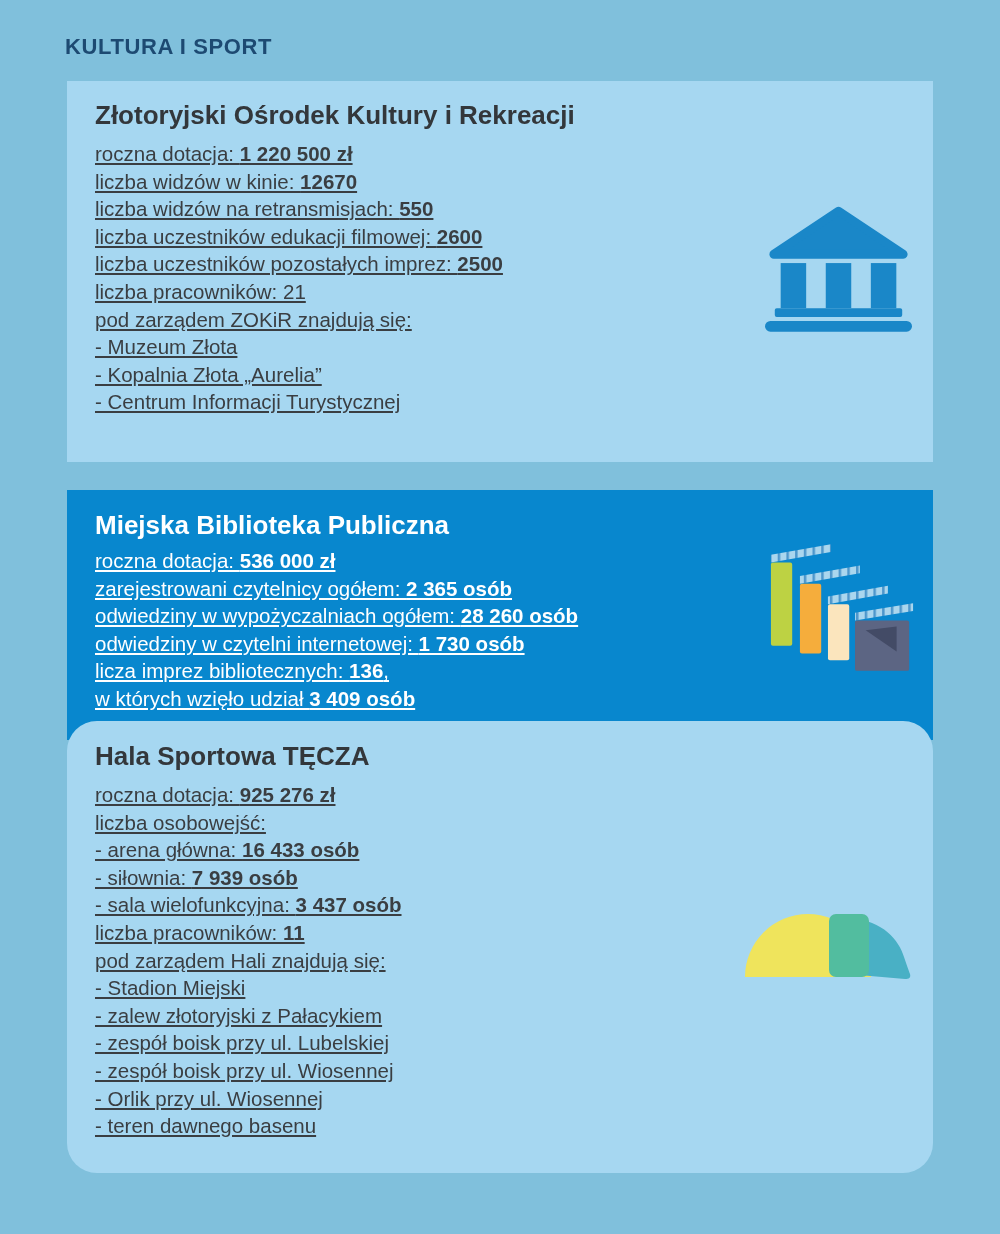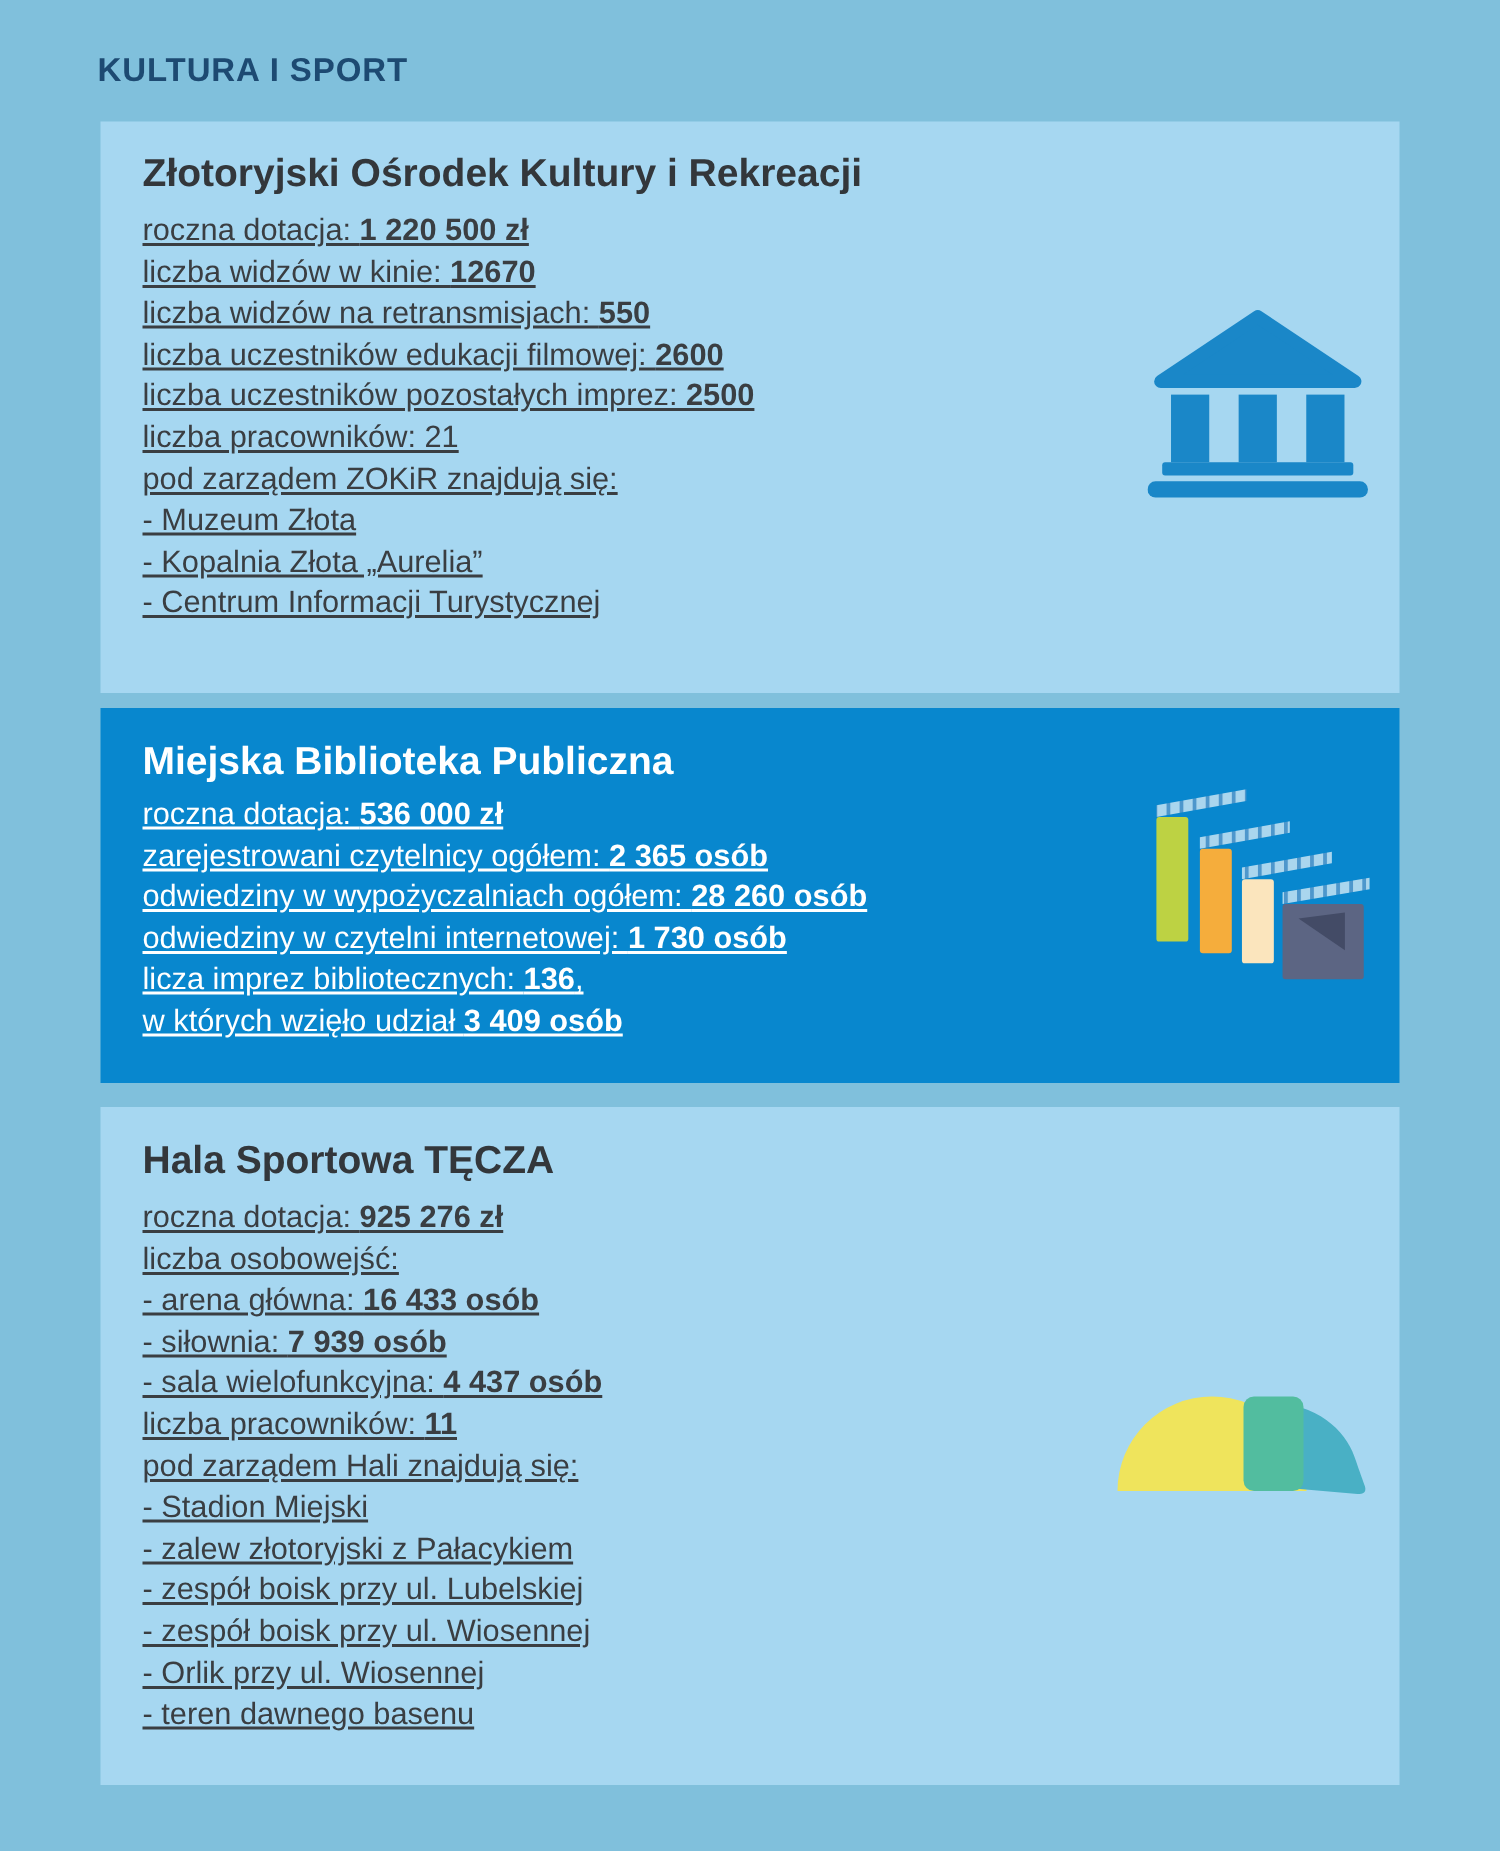--- a/index.html
+++ b/index.html
@@ -25,22 +25,22 @@
     font-size:22px; font-weight:700; letter-spacing:.6px;
     color:var(--heading);
   }
   .card{
     position:absolute; left:67px; width:866px;
     padding:17px 0 0 28px;
   }
   .card.light{ background:var(--card-light); }
   .card.blue{ background:var(--card-blue); color:var(--text-light); }
   #card-zokir{ top:81px;  height:381px; }
-  #card-biblioteka{ top:472px; height:250px; padding-top:18px; }
-  #card-hala{ top:738px; height:452px; padding-top:18px; }
+  #card-biblioteka{ top:490px; height:250px; padding-top:18px; }
+  #card-hala{ top:721px; height:452px; padding-top:18px;border-radius:30px; }
   .card h2{
     font-size:26px; font-weight:700; line-height:34px;
     color:#33373b; margin-bottom:8px;
   }
   .card.blue h2{ color:var(--text-light); margin-bottom:5px; }
   .group{ max-width:620px;text-decoration:underline; }
   .group + .group{ }
   .line{ font-size:20.5px; line-height:27.6px; font-weight:400; }
   .line b{ font-weight:700; }
   .card-icon{ position:absolute; display:block; }
@@ -112,21 +112,21 @@
   </svg>
 </section>
 
 <section class="card light" id="card-hala">
   <h2>Hala Sportowa TĘCZA</h2>
   <div class="group">
       <p class="line">roczna dotacja: <b>925 276 zł</b></p>
       <p class="line">liczba osobowejść:</p>
       <p class="line">- arena główna: <b>16 433 osób</b></p>
       <p class="line">- siłownia: <b>7 939 osób</b></p>
-      <p class="line">- sala wielofunkcyjna: <b>4 437 osób</b></p>
+      <p class="line">- sala wielofunkcyjna: <b>3 437 osób</b></p>
     </div>
   <div class="group">
       <p class="line">liczba pracowników: <b>11</b></p>
       <p class="line">pod zarządem Hali znajdują się:</p>
       <p class="line">- Stadion Miejski</p>
       <p class="line">- zalew złotoryjski z Pałacykiem</p>
       <p class="line">- zespół boisk przy ul. Lubelskiej</p>
       <p class="line">- zespół boisk przy ul. Wiosennej</p>
       <p class="line">- Orlik przy ul. Wiosennej</p>
       <p class="line">- teren dawnego basenu</p>

